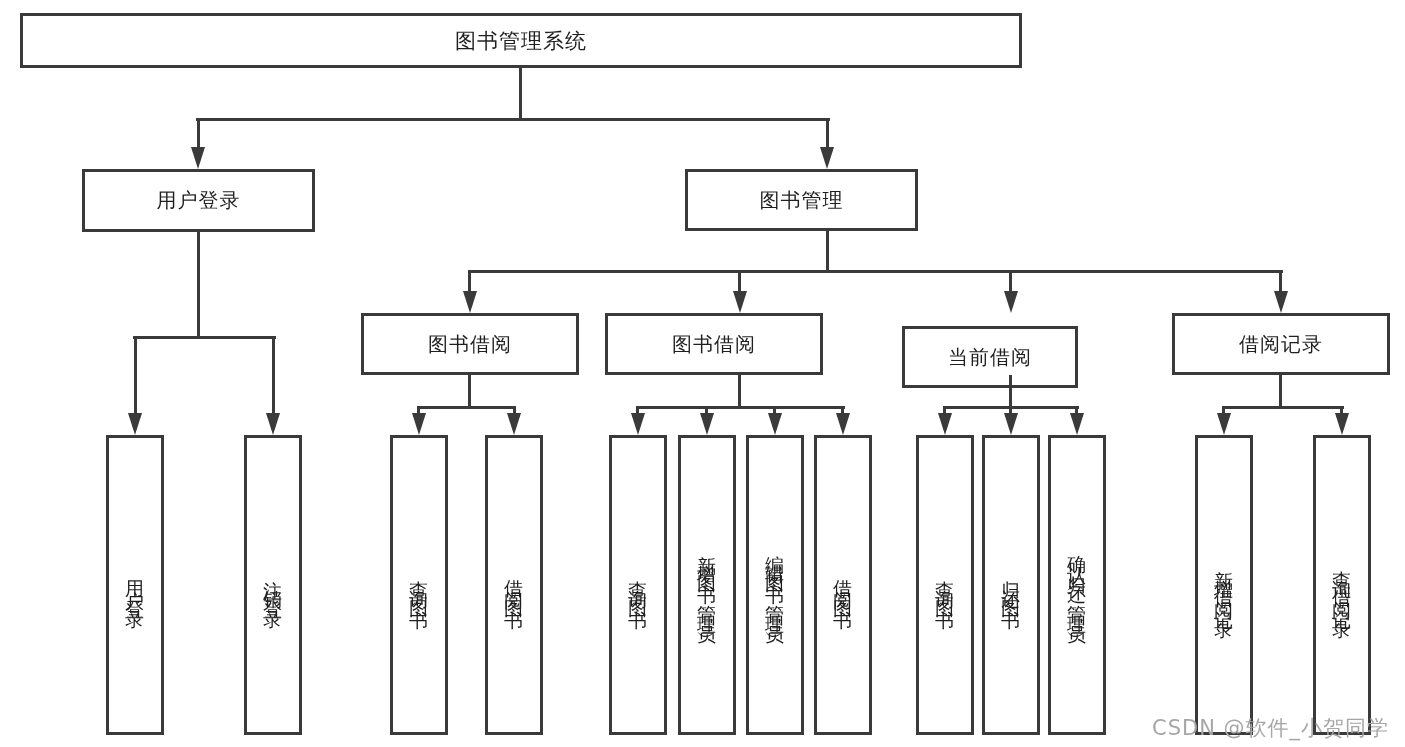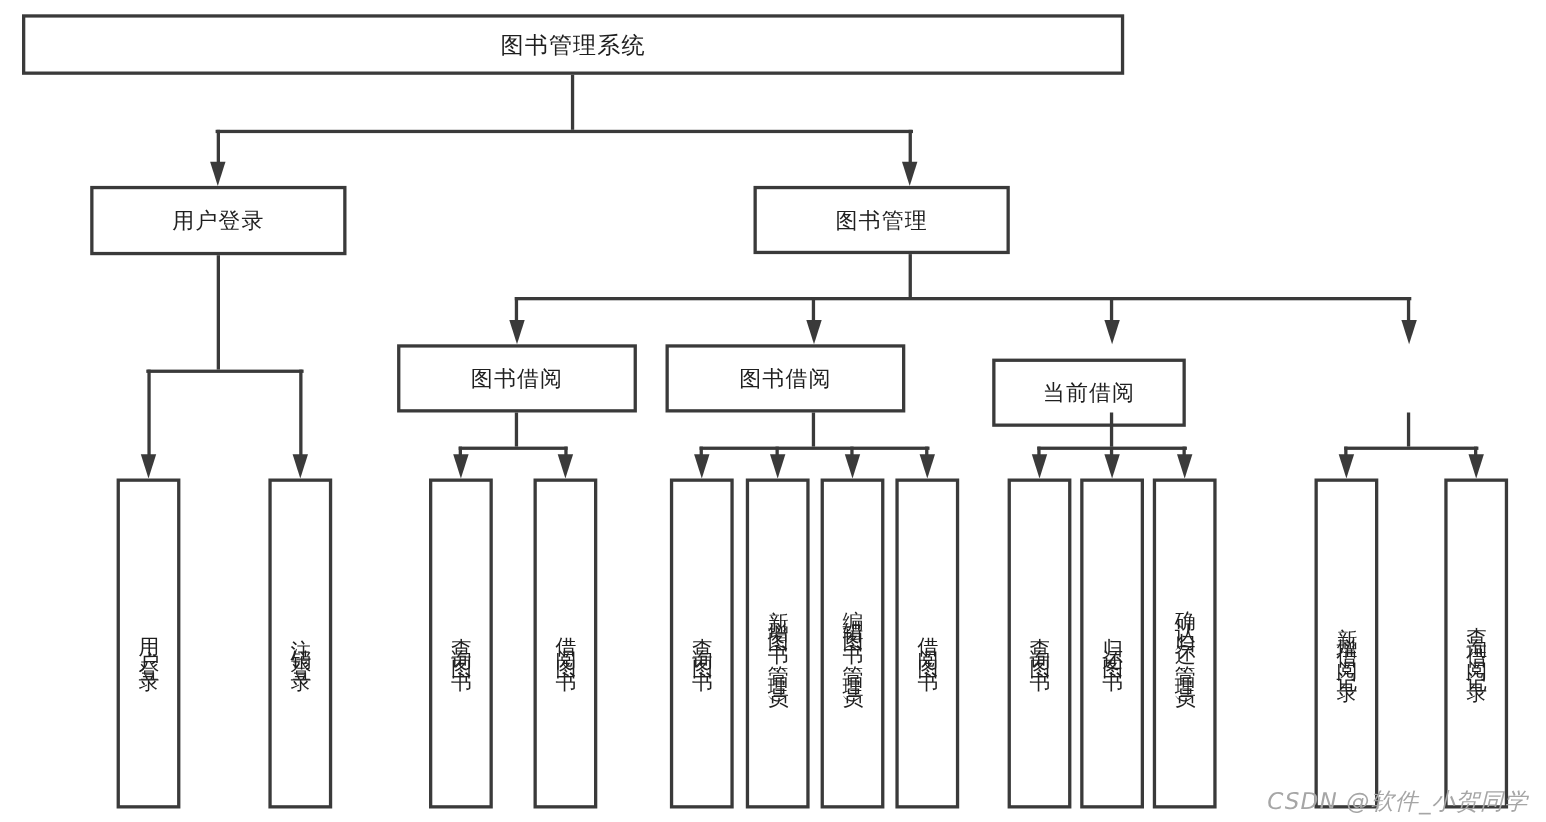--- a/index.html
+++ b/index.html
@@ -51,21 +51,20 @@
     border-right:7px solid transparent;
     border-top:22px solid var(--line);
   }
   .watermark{
     position:absolute;
     left:1152px;top:714px;
     font-size:21px;
     color:var(--watermark);
     letter-spacing:1px;
     white-space:nowrap;
-    font-style:italic;
   }
 </style>
 </head>
 <body>
 
 <div class="canvas">
 
   <div class="box root h" style="left:20px;top:13px;width:1002px;height:55px">
     <span>图书管理系统</span>
   </div>
@@ -103,20 +102,23 @@
   <div class="arrow" style="left:1274px;top:291px"></div>
 
   <div class="box h" style="left:361px;top:313px;width:218px;height:62px">
     <span>图书借阅</span>
   </div>
   <div class="box h" style="left:605px;top:313px;width:218px;height:62px">
     <span>图书借阅</span>
   </div>
   <div class="box h" style="left:902px;top:326px;width:176px;height:62px">
     <span>当前借阅</span>
+  </div>
+  <div class="box h" style="left:1172px;top:313px;width:218px;height:62px">
+    <span>借阅记录</span>
   </div>
 
   <div class="vline" style="left:468px;top:375px;height:31px"></div>
   <div class="hline" style="left:417px;top:406px;width:99px"></div>
   <div class="vline" style="left:417px;top:406px;height:10px"></div>
   <div class="arrow" style="left:412px;top:413px"></div>
   <div class="vline" style="left:513px;top:406px;height:10px"></div>
   <div class="arrow" style="left:507px;top:413px"></div>
 
   <div class="vline" style="left:738px;top:375px;height:31px"></div>

